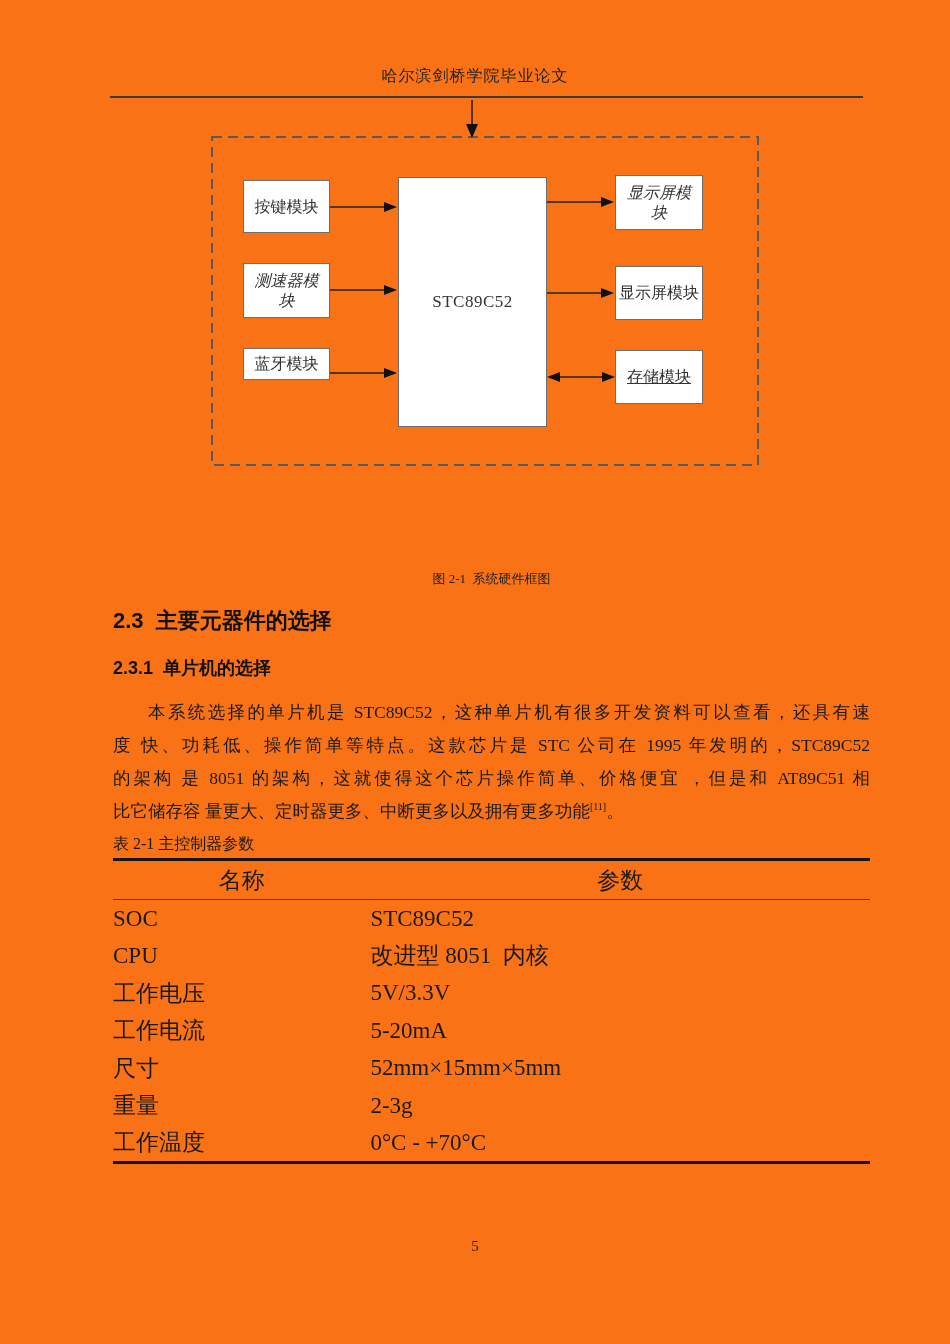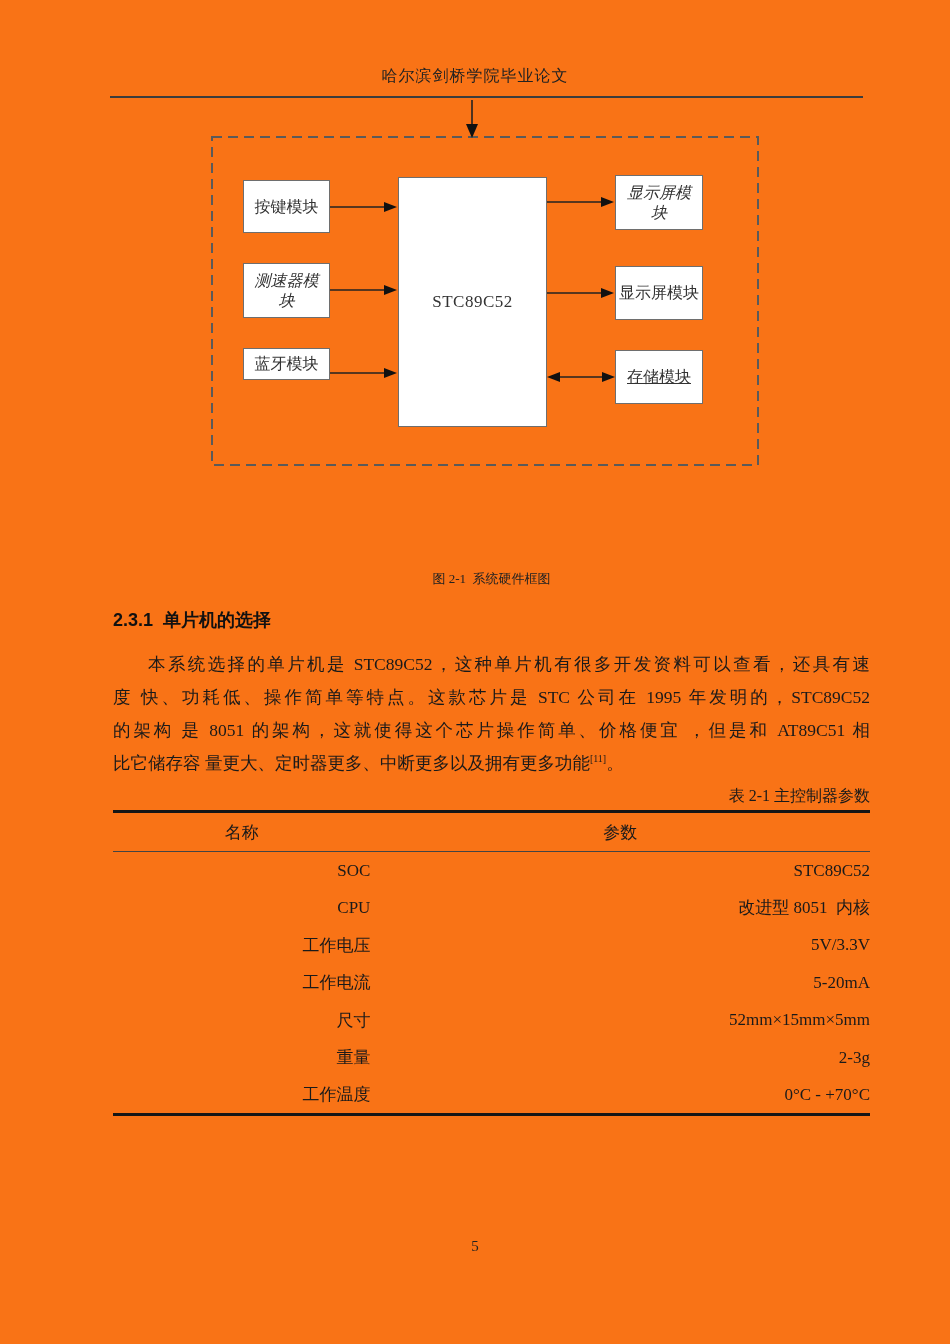--- a/index.html
+++ b/index.html
@@ -56,33 +56,33 @@
     margin-top:20px; font-family:"Liberation Sans","DejaVu Sans",sans-serif;
     font-weight:bold; font-size:18px; color:#111; line-height:25px;
     white-space:pre-wrap;
   }
   .para { margin-top:15px; font-size:17.5px; color:#1a1a1a; }
   .para .pline { line-height:33px; text-align:justify; text-align-last:justify; }
   .para .pline.first { text-indent:2em; }
   .para .pline.last  { text-align-last:left; }
   .para sup { font-size:10px; vertical-align:super; line-height:0; }
   .tbl-caption {
-    margin-top:6px; text-align:right; font-size:16px; color:#1a1a1a;
+    margin-top:6px; text-align:left; font-size:16px; color:#1a1a1a;
     white-space:pre-wrap;
   }
   table.params {
     margin-top:3px; width:757px; border-collapse:collapse;
     border-top:3px solid #161616; border-bottom:3px solid #161616;
-    font-size:17px; color:#1a1a1a;
+    font-size:23px; color:#1a1a1a;
   }
   table.params th {
     font-weight:normal; height:40px; text-align:center;
     border-bottom:1.5px solid #444; white-space:pre-wrap;
   }
-  table.params td { height:37.5px; text-align:right; white-space:pre-wrap; }
+  table.params td { height:37.5px; text-align:left; white-space:pre-wrap; }
   table.params .c-name  { width:34%; }
   table.params .c-value { width:66%; }
   
   .page-number {
     position:absolute; top:1238px; left:0; width:100%;
     text-align:center; font-size:15px; color:#222;
   }
 </style>
 </head>
 <body>
@@ -140,20 +140,21 @@
       </div>
     <div class="dbox box-storage">
         <span>存储模块</span>
       </div>
   </div>
 
   <div class="content">
 
     <div class="fig-caption">图 2-1  系统硬件框图</div>
 
+    <div class="h2">2.3  主要元器件的选择</div>
     <div class="h3">2.3.1  单片机的选择</div>
 
     <div class="para">
       <div class="pline first">本系统选择的单片机是 STC89C52，这种单片机有很多开发资料可以查看，还具有速</div>
       <div class="pline">度 快、功耗低、操作简单等特点。这款芯片是 STC 公司在 1995 年发明的，STC89C52</div>
       <div class="pline">的架构 是 8051 的架构，这就使得这个芯片操作简单、价格便宜 ，但是和 AT89C51 相</div>
       <div class="pline last"><span>比它储存容 量更大、定时器更多、中断更多以及拥有更多功能</span><sup>[11]</sup><span>。</span></div>
     </div>
 
     <div class="tbl-caption">表 2-1 主控制器参数</div>

